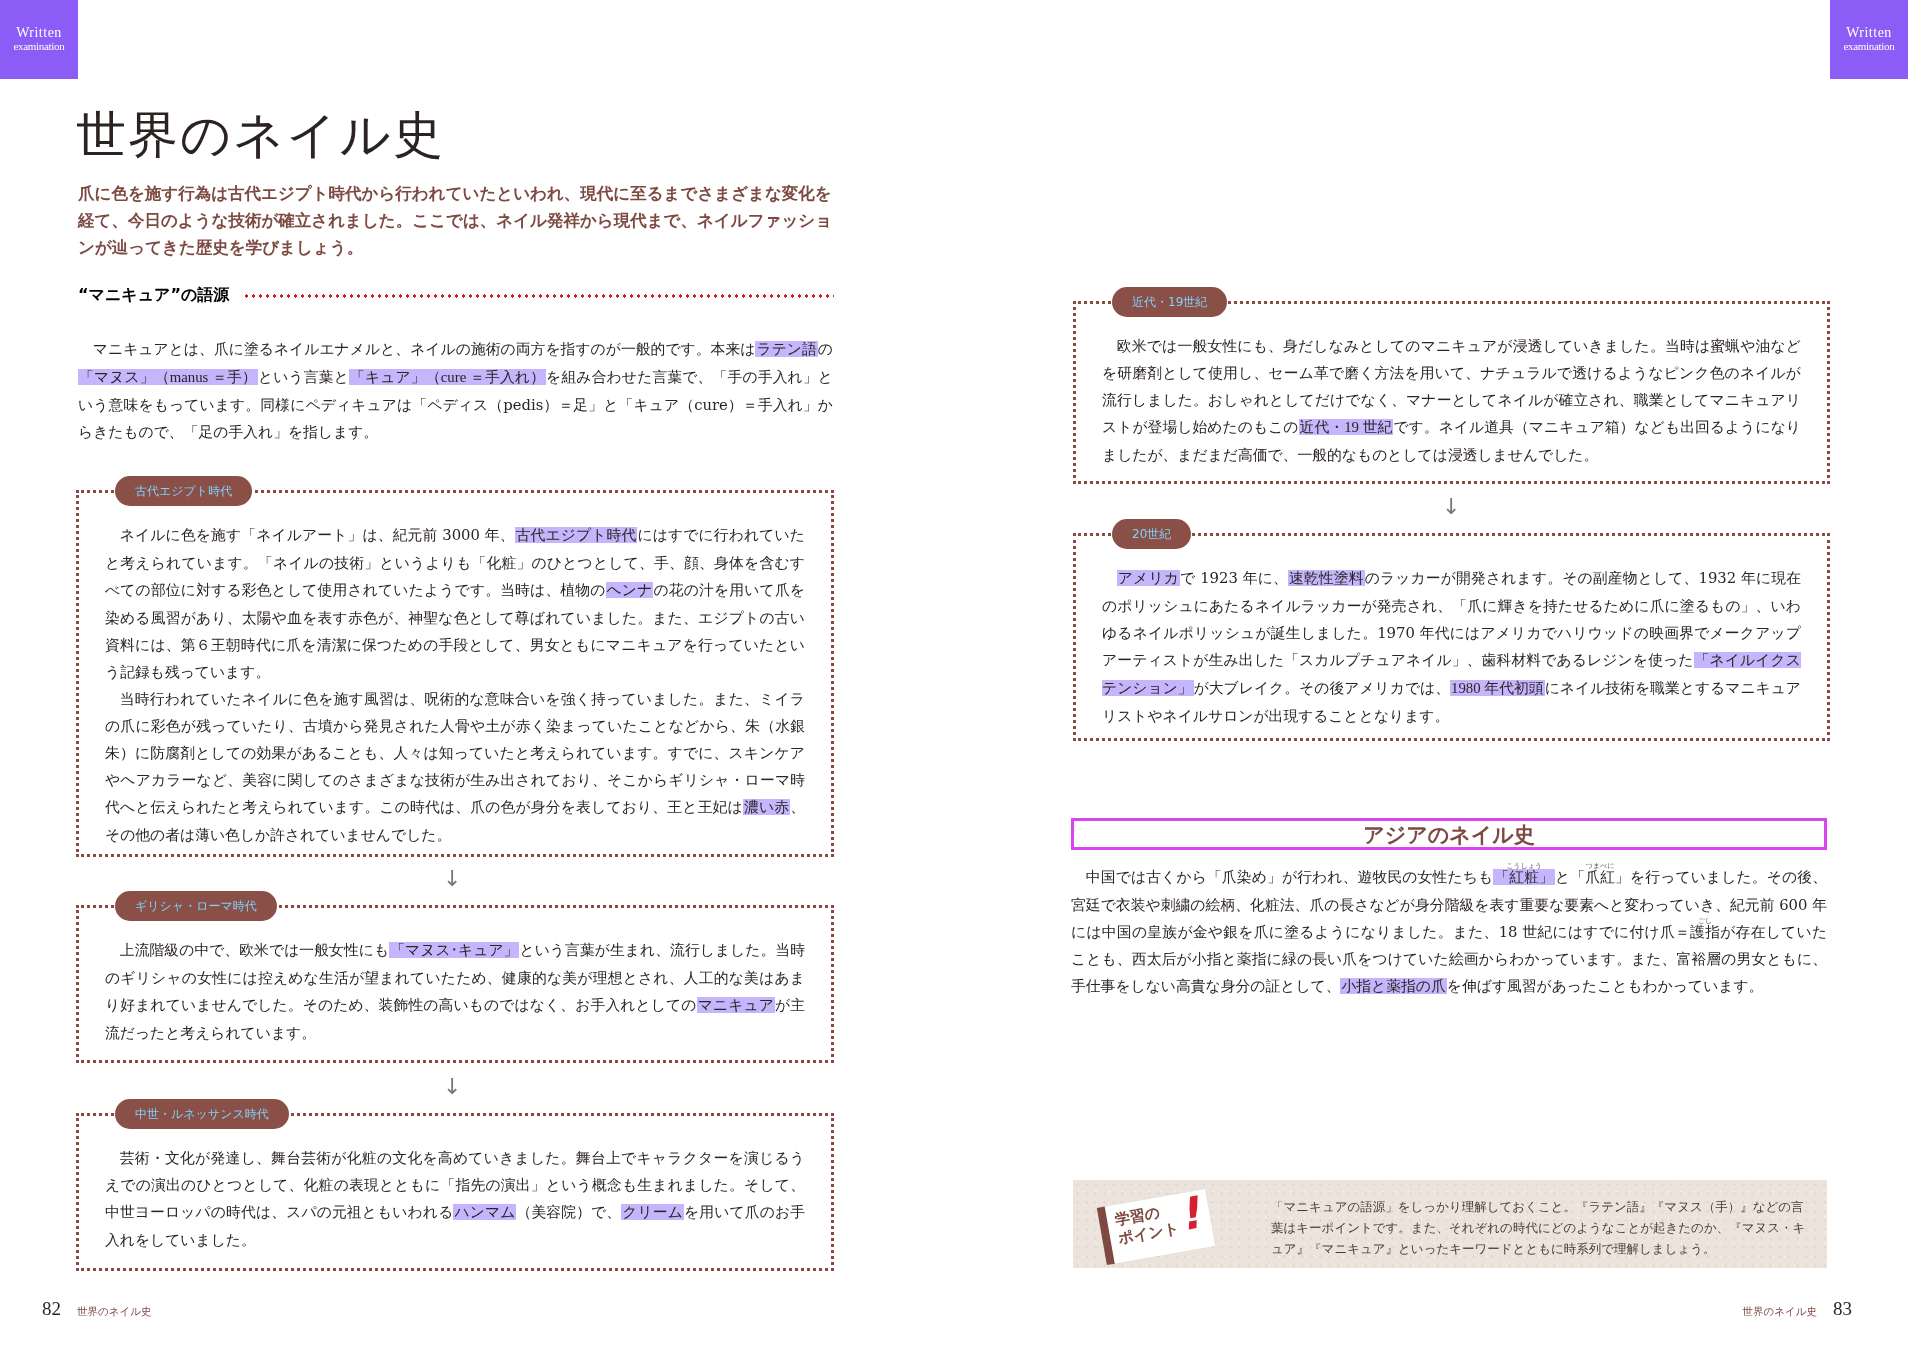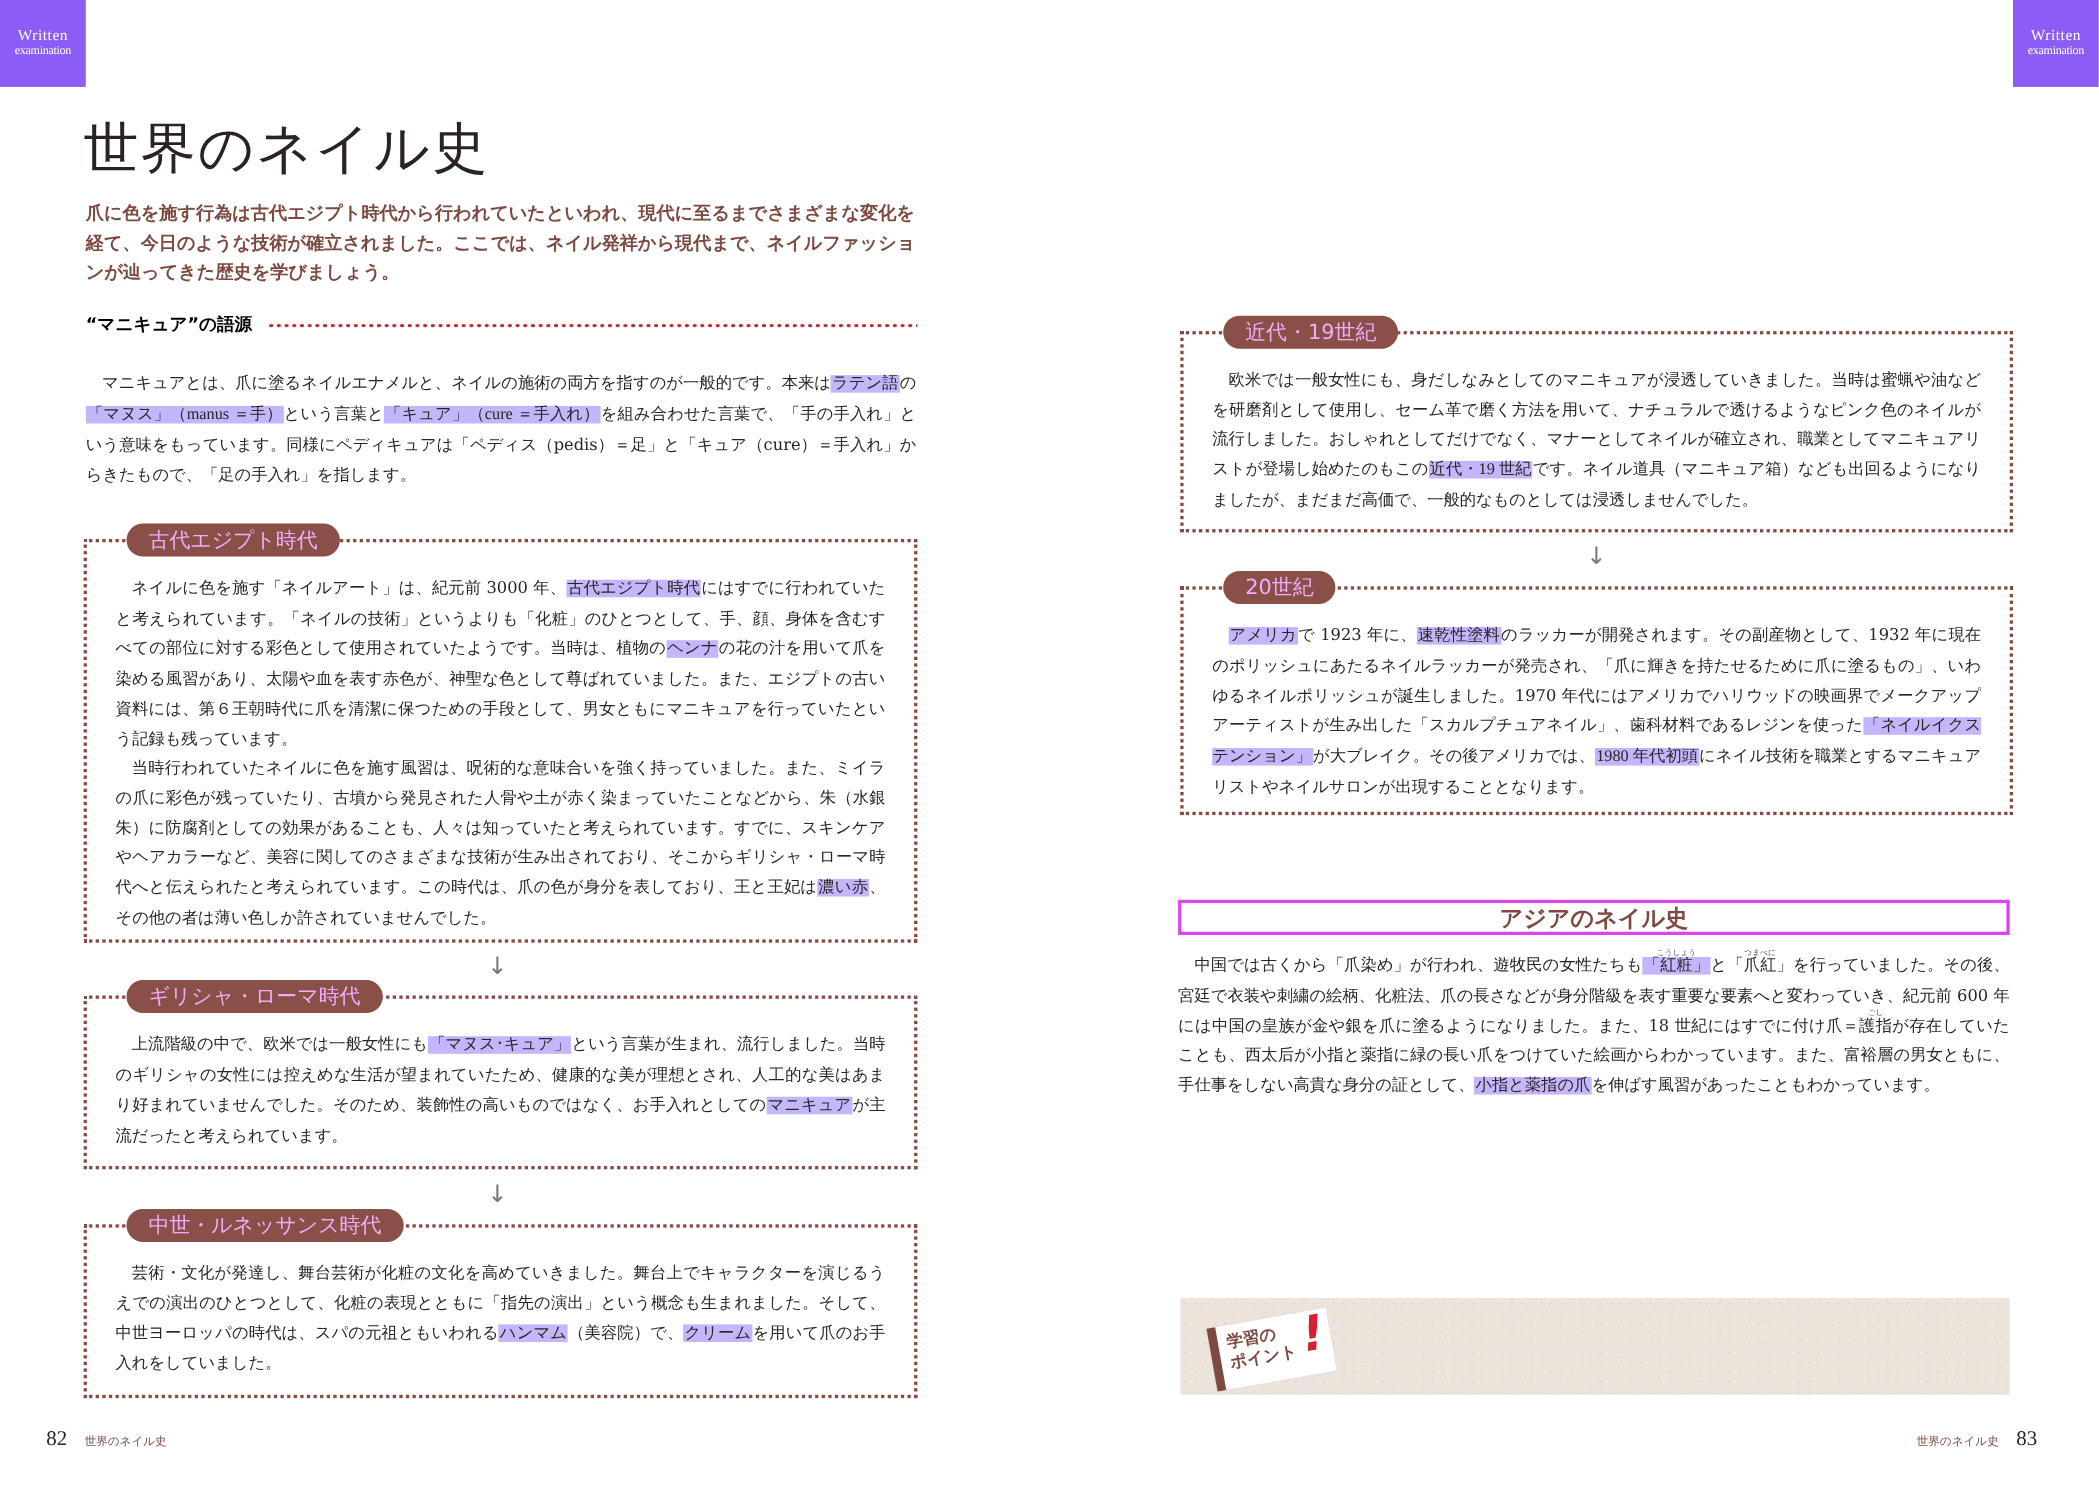--- a/index.html
+++ b/index.html
@@ -21,21 +21,21 @@
   .section-heading .h-dots { flex: 1; margin-left: 14px; height: 4px; background-image: radial-gradient(circle, #c4202a 1.5px, transparent 1.7px); background-size: 7px 4px; background-repeat: repeat-x; }
 
   .body-text { font-size: 14.8px; line-height: 27px; color: #2a2422; text-align: justify; font-family: "DejaVu Serif", serif; }
   .indent { text-indent: 1em; }
 
   .intro { position: absolute; left: 78px; top: 335px; width: 755px; }
 
   .hl { background: #c4b5fd; padding: 0 1px; font-family: Liberation Serif, serif; }
 
   .era-box { position: absolute; border: 3px dotted #8a4a42; background: #fff; }
-  .era-label { position: absolute; top: -17px; left: 36px; height: 30px; padding: 0 20px; background: #8a5048; color: #f0abfc; border-radius: 15px; font-family: "DejaVu Sans", sans-serif; font-size: 19px; line-height: 30px; white-space: nowrap; }
+  .era-label { position: absolute; top: -17px; left: 36px; height: 30px; padding: 0 20px; background: #8a5048; color: #7dd3fc; border-radius: 15px; font-family: "DejaVu Sans", sans-serif; font-size: 12px; line-height: 30px; white-space: nowrap; }
   .era-body { padding: 28px 26px 16px 26px; }
 
   .arrow { position: absolute; font-family: "DejaVu Sans", sans-serif; font-size: 22px; color: #777; line-height: 1; }
 
   .asia-title { position: absolute; left: 1071px; top: 818px; width: 756px; height: 32px; border: 3px solid #d946ef; text-align: center; font-family: "DejaVu Sans", sans-serif; font-weight: bold; font-size: 21px; color: #7d4a42; line-height: 28px; }
   .asia-body { position: absolute; left: 1071px; top: 862px; width: 756px; }
   ruby rt { font-size: 7px; color: #555; text-align: center; }
 
   .point-box { position: absolute; left: 1073px; top: 1180px; width: 754px; height: 88px; background: #ece4dc; background-image: radial-gradient(#e2d8ce 1px, transparent 1.2px), radial-gradient(#f3ece5 1px, transparent 1.2px); background-size: 9px 9px, 13px 13px; background-position: 0 0, 4px 5px; }
   .point-badge { position: absolute; left: 28px; top: 18px; width: 110px; height: 58px; background: #fff; transform: rotate(-10deg); box-shadow: 0 0 1px rgba(0,0,0,0.1); }
@@ -126,18 +126,19 @@
 
 <div class="point-box">
   <div class="point-badge">
     <span class="bar"></span>
     <div class="txt">
       <div>学習の</div>
       <div>ポイント</div>
     </div>
     <span class="bang">!</span>
   </div>
+  <p class="point-text">「マニキュアの語源」をしっかり理解しておくこと。『ラテン語』『マヌス（手）』などの言葉はキーポイントです。また、それぞれの時代にどのようなことが起きたのか、『マヌス・キュア』『マニキュア』といったキーワードとともに時系列で理解しましょう。</p>
 </div>
 
 <div class="footer footer-right">
   <span class="ttl">世界のネイル史</span>
   <span class="num">83</span>
 </div>
 
 </body></html>

